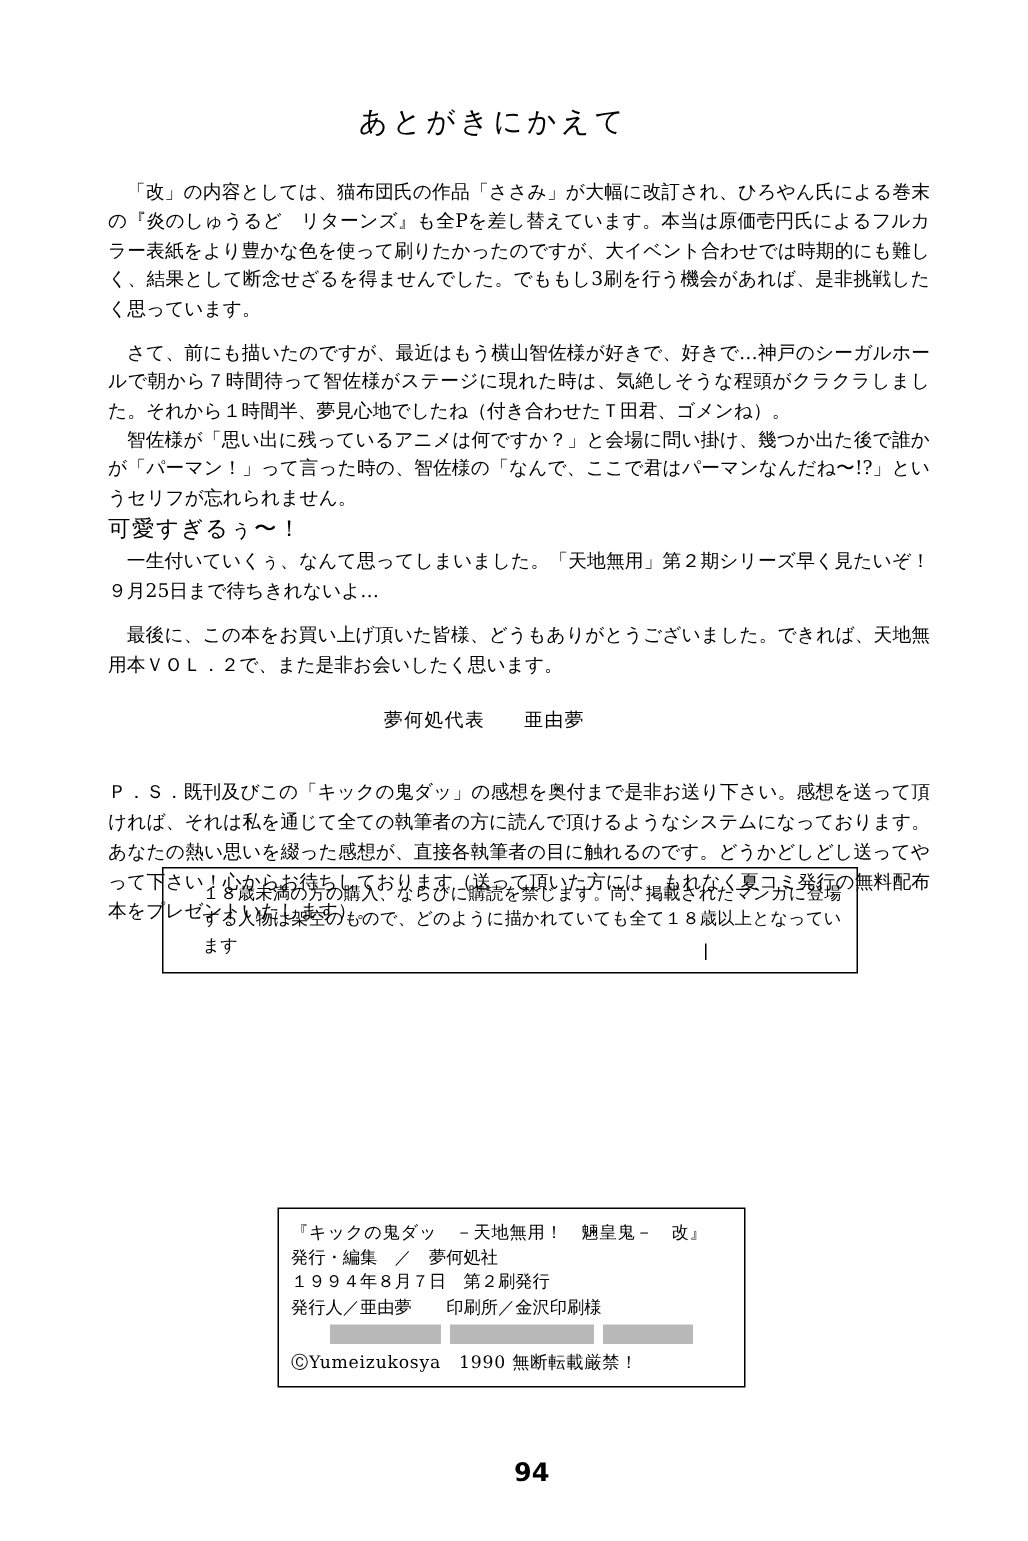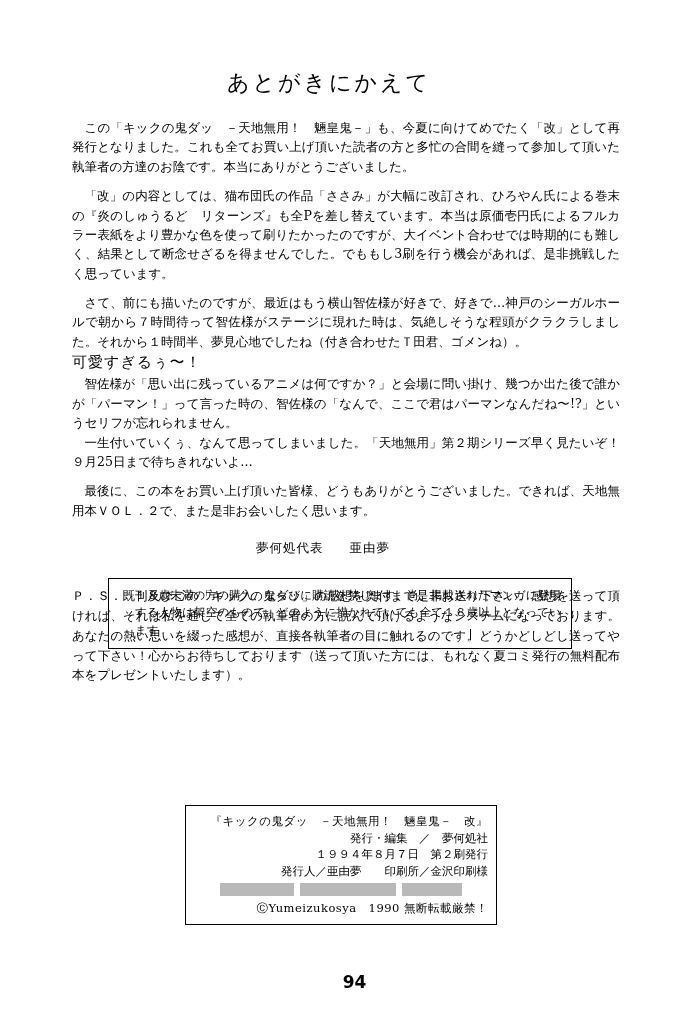--- a/index.html
+++ b/index.html
@@ -22,21 +22,21 @@
     height: 1027px;
     background: #fff;
   }
   .title {
     position: absolute;
     left: 0;
     top: 68px;
     width: 658px;
     text-align: center;
     font-family: "DejaVu Serif", serif;
-    font-size: 22px;
+    font-size: 19px;
     letter-spacing: 3px;
     font-weight: 500;
   }
   .body-col {
     position: absolute;
     left: 72px;
     top: 118px;
     width: 548px;
     font-family: "DejaVu Serif", serif;
     font-size: 12.5px;
@@ -94,21 +94,21 @@
     position: absolute;
     left: 185px;
     top: 805px;
     width: 312px;
     border: 1px solid #000;
     box-sizing: border-box;
     padding: 7px 8px 8px 8px;
     font-family: "DejaVu Serif", serif;
     font-size: 11.5px;
     line-height: 1.45;
-    text-align: right;
+    text-align: left;
   }
   .colophon .line { white-space: nowrap; }
   .colophon .l1 { letter-spacing: 0.5px; }
   .contact-label {
     margin-top: 4px;
     letter-spacing: 2px;
   }
   .redact-row {
     display: flex;
     justify-content: center;
@@ -147,27 +147,26 @@
   }
 </style>
 </head>
 <body>
 
 <div class="page">
 
   <div class="title">あとがきにかえて</div>
 
   <div class="body-col">
-    <p class="para">この「キックの鬼ダッ　－天地無用！　魎皇鬼－」も、今夏に向けてめでたく「改」として再発行となりました。これも全てお買い上げ頂いた読者の方と多忙の合間を縫って参加して頂いた執筆者の方達のお陰です。本当にありがとうございました。</p>
     <p class="para">「改」の内容としては、猫布団氏の作品「ささみ」が大幅に改訂され、ひろやん氏による巻末の『炎のしゅうるど　リターンズ』も全Pを差し替えています。本当は原価壱円氏によるフルカラー表紙をより豊かな色を使って刷りたかったのですが、大イベント合わせでは時期的にも難しく、結果として断念せざるを得ませんでした。でももし3刷を行う機会があれば、是非挑戦したく思っています。</p>
     <p class="para tight">さて、前にも描いたのですが、最近はもう横山智佐様が好きで、好きで…神戸のシーガルホールで朝から７時間待って智佐様がステージに現れた時は、気絶しそうな程頭がクラクラしました。それから１時間半、夢見心地でしたね（付き合わせたＴ田君、ゴメンね）。</p>
+    <p class="para tight">智佐様が「思い出に残っているアニメは何ですか？」と会場に問い掛け、幾つか出た後で誰かが「パーマン！」って言った時の、智佐様の「なんで、ここで君はパーマンなんだね〜!?」というセリフが忘れられません。</p>
     <p class="para tight noindent">
       <span class="emph-big">可愛すぎるぅ〜！</span>
     </p>
-    <p class="para tight">智佐様が「思い出に残っているアニメは何ですか？」と会場に問い掛け、幾つか出た後で誰かが「パーマン！」って言った時の、智佐様の「なんで、ここで君はパーマンなんだね〜!?」というセリフが忘れられません。</p>
     <p class="para">一生付いていくぅ、なんて思ってしまいました。「天地無用」第２期シリーズ早く見たいぞ！９月25日まで待ちきれないよ…</p>
     <p class="para">最後に、この本をお買い上げ頂いた皆様、どうもありがとうございました。できれば、天地無用本ＶＯＬ．２で、また是非お会いしたく思います。</p>
 
     <div class="signature">
       <span>夢何処代表</span><span class="sig-gap"></span><span>亜由夢</span>
     </div>
 
     <p class="ps-block">Ｐ．Ｓ．既刊及びこの「キックの鬼ダッ」の感想を奥付まで是非お送り下さい。感想を送って頂ければ、それは私を通じて全ての執筆者の方に読んで頂けるようなシステムになっております。あなたの熱い思いを綴った感想が、直接各執筆者の目に触れるのです。どうかどしどし送ってやって下さい！心からお待ちしております（送って頂いた方には、もれなく夏コミ発行の無料配布本をプレゼントいたします）。</p>
   </div>
 

